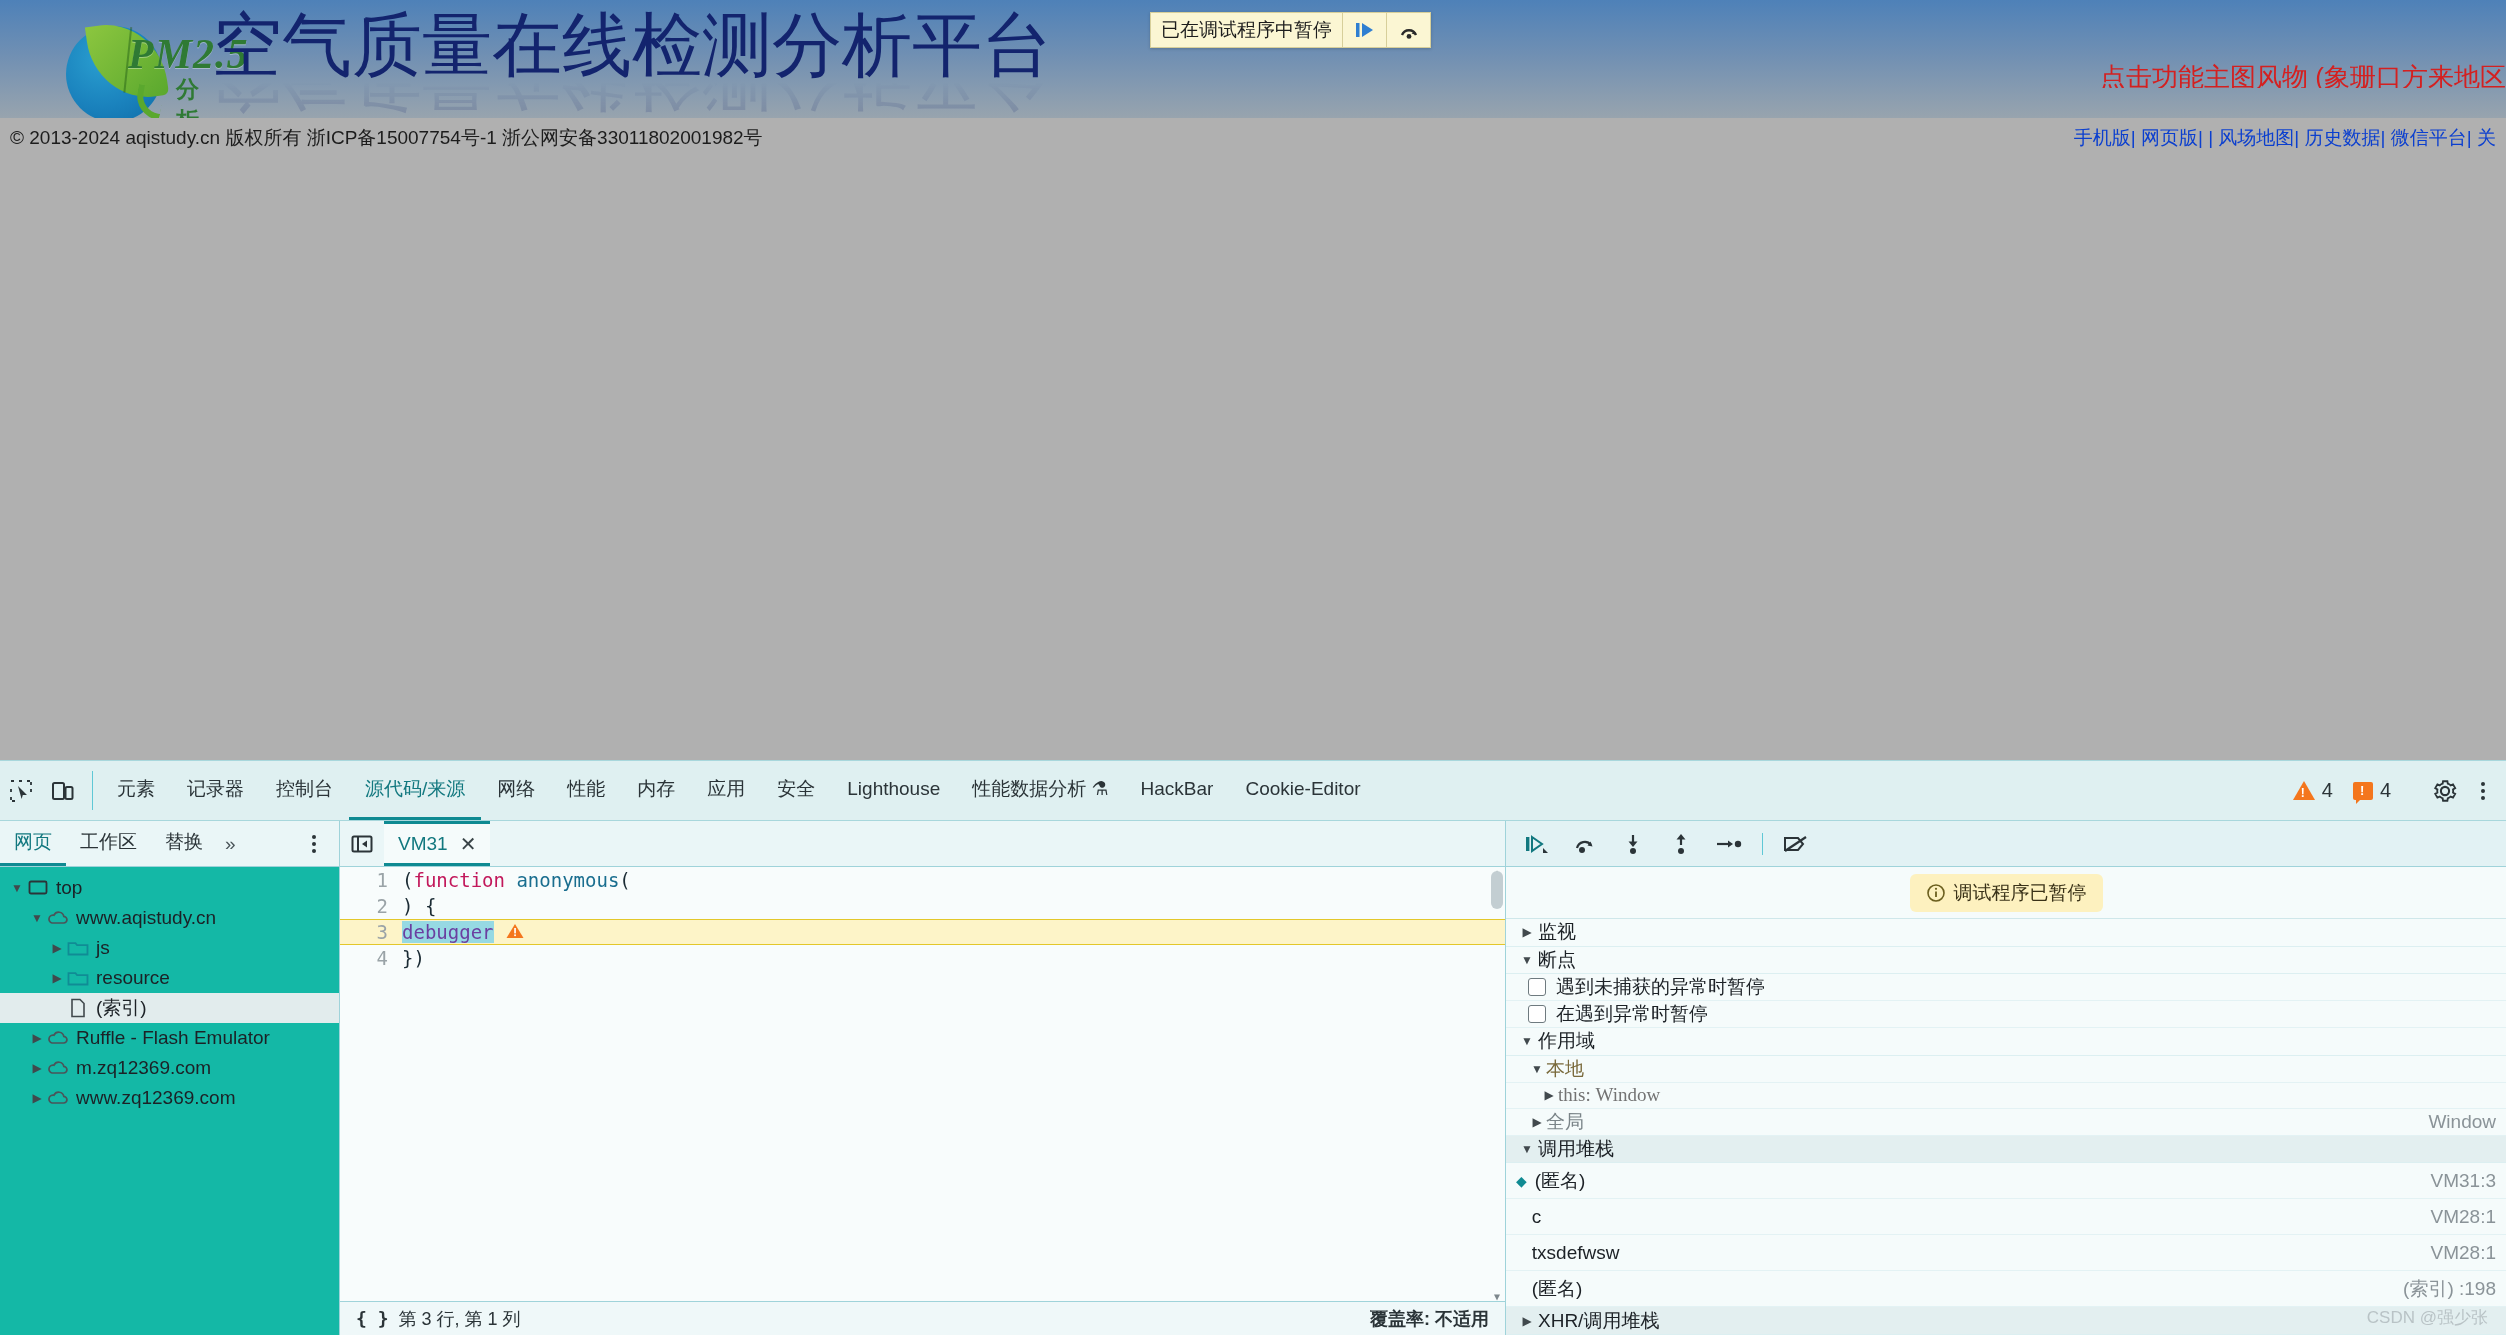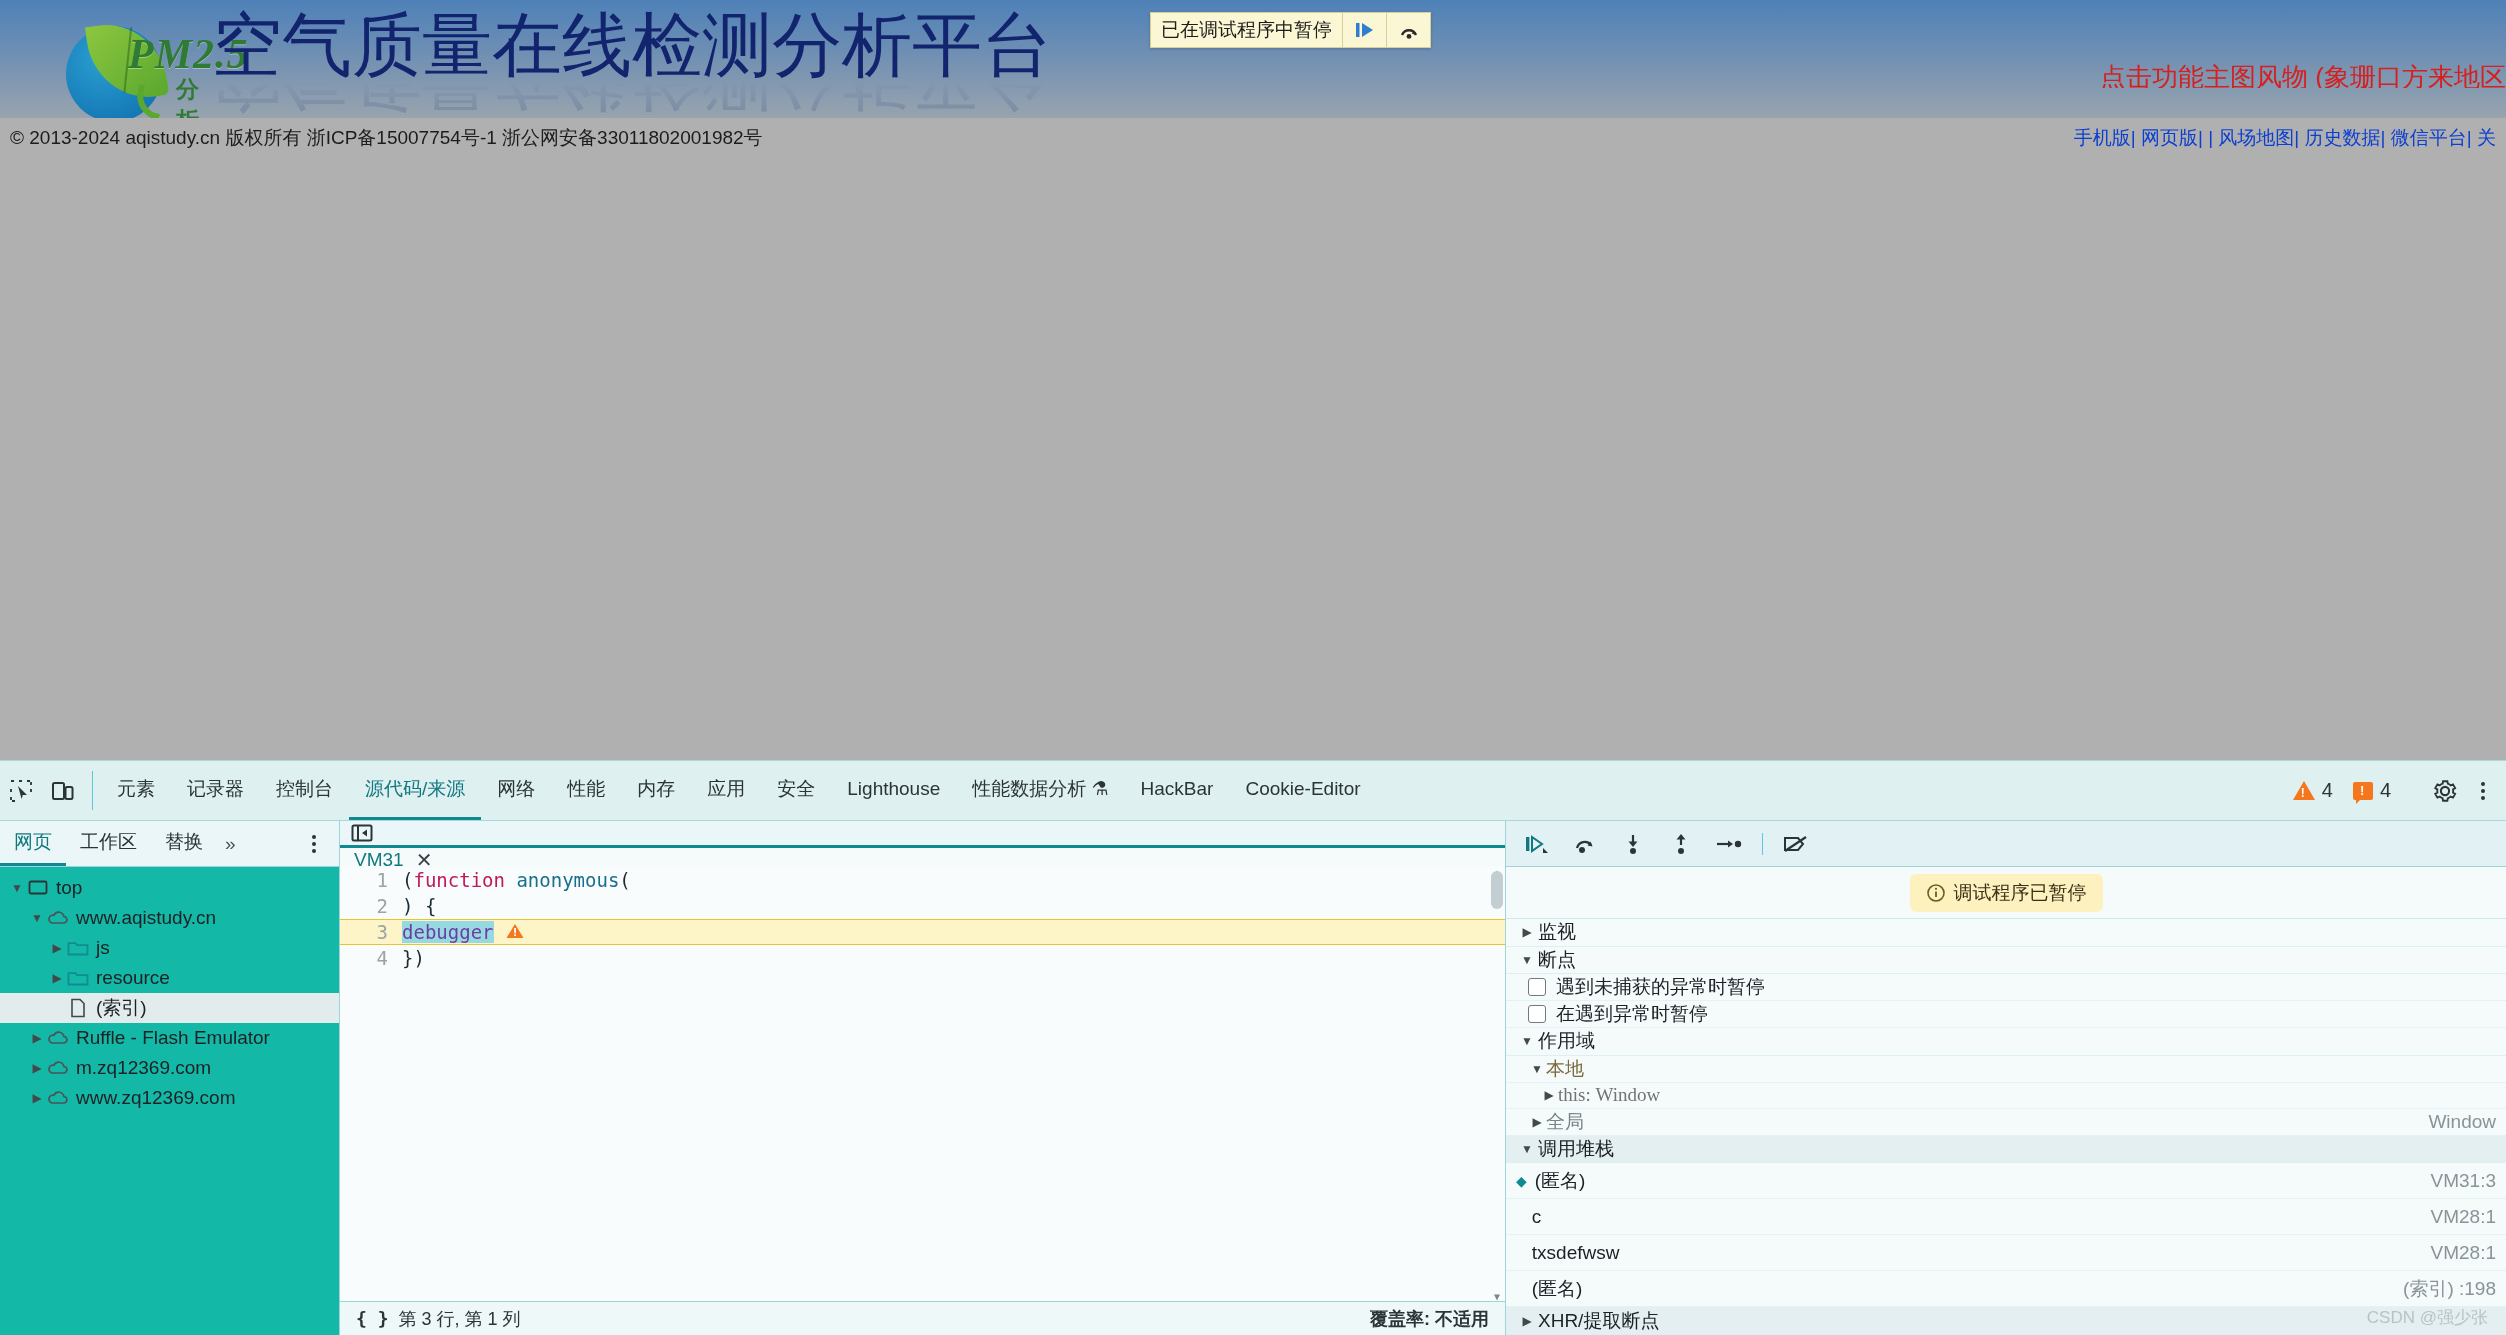--- a/index.html
+++ b/index.html
@@ -214,21 +214,21 @@
   .ico { width: 24px; display: inline-flex; align-items: center; justify-content: center; flex: 0 0 24px; }
   .tree-label { margin-left: 6px; color: #1c2126; }
 
   
   #editor-col {
     flex: 1 1 auto; display: flex; flex-direction: column;
     background: #f5fbfb; border-right: 1px solid #9fd3da; min-width: 0;
   }
   #editor-tabs {
     height: 46px; display: flex; align-items: stretch;
-    border-bottom: 1px solid #9fd3da; background: #eaf6f7; flex-direction: column;
+    border-bottom: 1px solid #9fd3da; background: #eaf6f7;
   }
   #panel-collapse-btn {
     width: 44px; display: flex; align-items: center; justify-content: center; cursor: pointer;
   }
   .ed-tab {
     display: flex; align-items: center; gap: 12px; padding: 0 14px;
     color: #12787f; border-top: 3px solid #0f8a92; border-bottom: 3px solid #0f8a92;
     background: #f5fbfb; cursor: pointer;
   }
   .ed-tab .x { color: #3a4448; font-size: 20px; cursor: pointer; }
@@ -716,19 +716,19 @@
           </div>
           <div class="sb-row" style="padding-left: 10px;">
             <span class="stack-active">&nbsp;&nbsp;</span>
             <span class="lbl">(匿名)</span>
             <span class="right">(索引) :198</span>
           </div>
         </div>
 
       <div class="sb-section grey">
         <span class="tri">▶</span>
-        <span>XHR/提取断点</span>
+        <span>XHR/调用堆栈</span>
       </div>
 
       <div id="watermark">CSDN @强少张</div>
     </div>
   </div>
 </div>
 
 </body></html>

